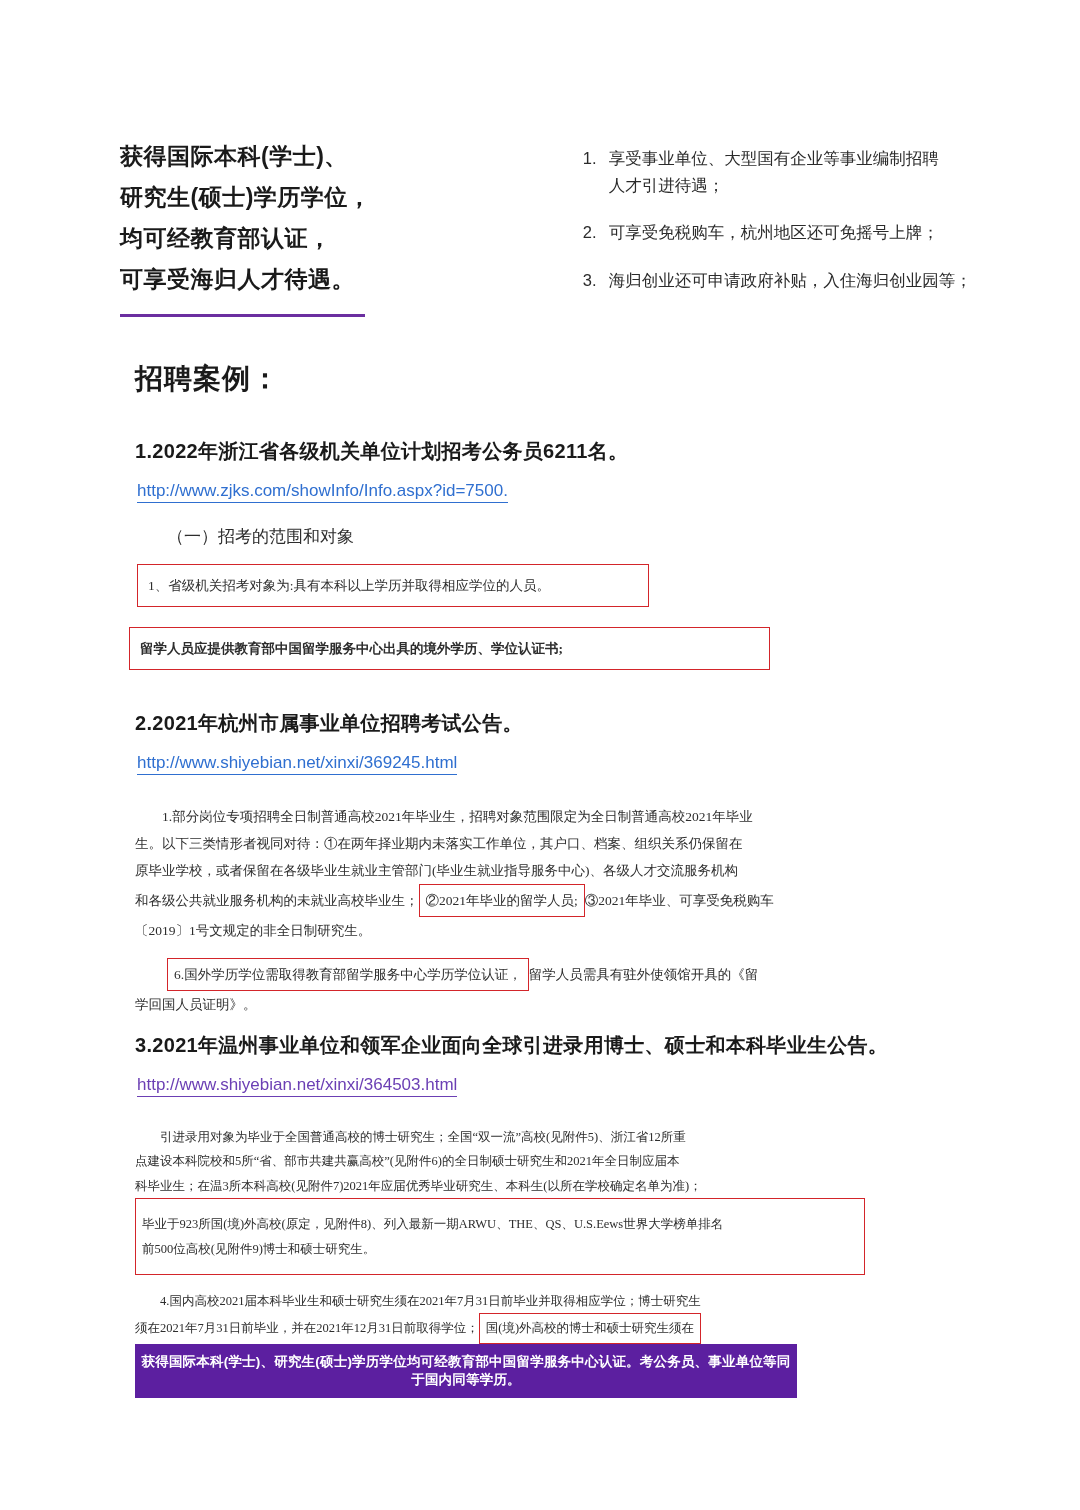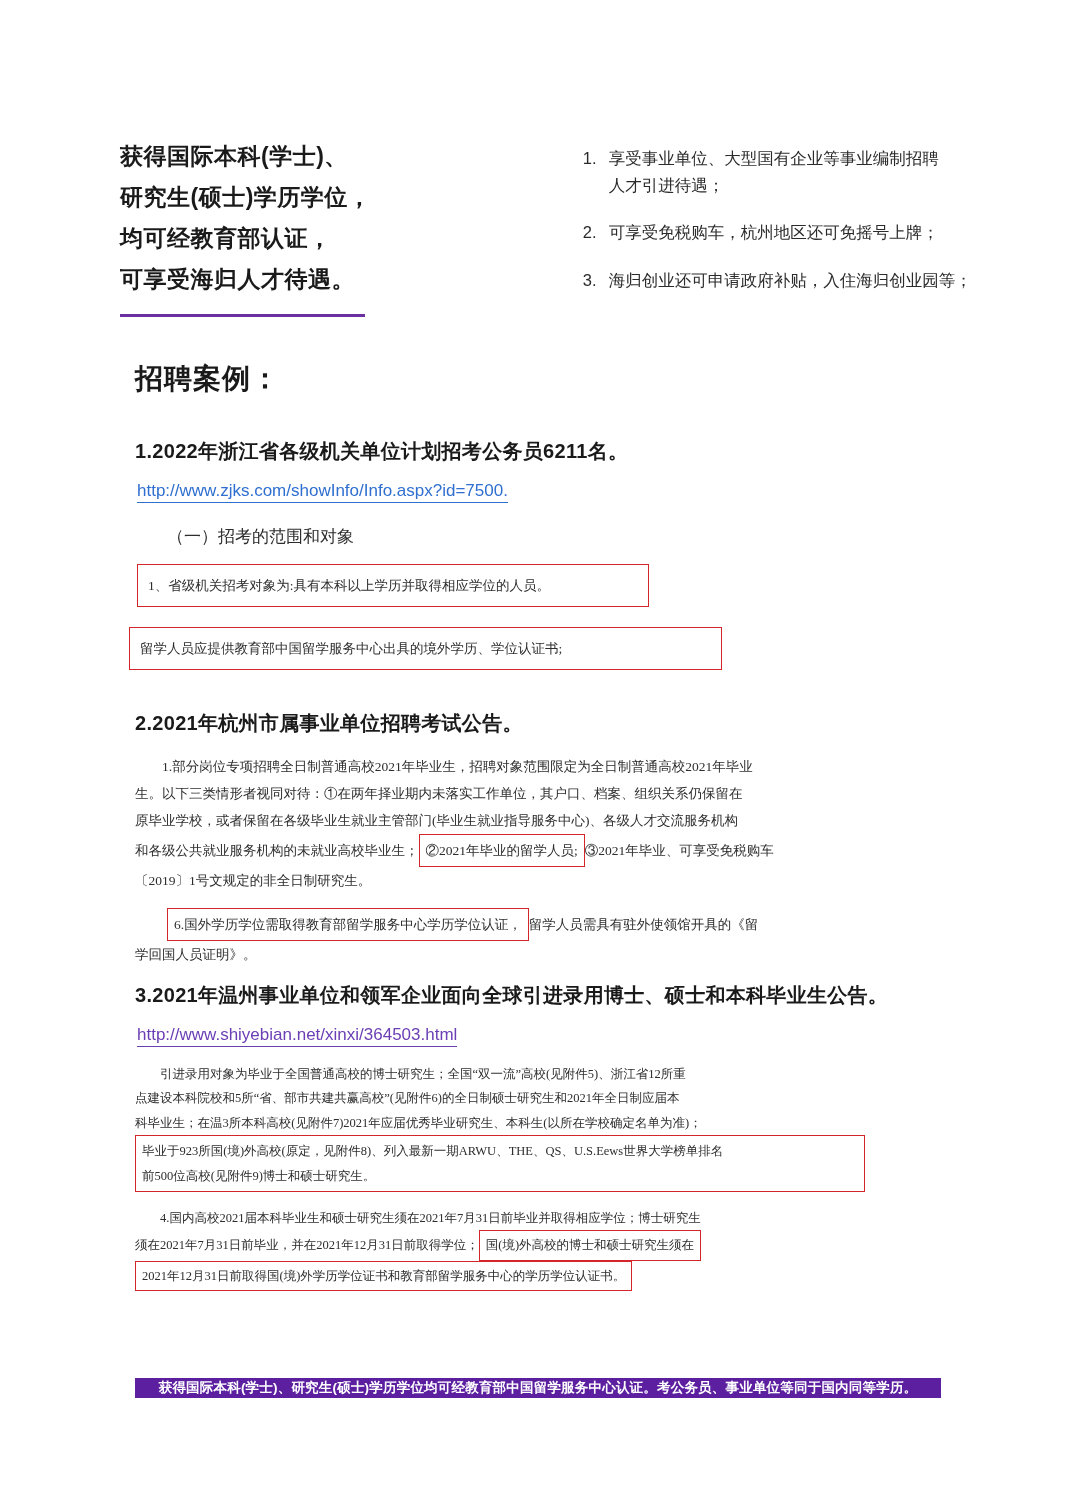--- a/index.html
+++ b/index.html
@@ -104,21 +104,21 @@
     color: #6b3fb4;
     border-bottom-color: #6b3fb4;
   }
 
   
   .excerpt {
     font-family: "Liberation Serif", serif;
     color: #2d2d2d;
     font-size: 13.5px;
     line-height: 2.0;
-    margin-top: 15px;
+    margin-top: 28px;
   }
   .excerpt .indent { text-indent: 2em; }
   .box {
     border: 1.6px solid #d3252a;
     display: inline-block;
     padding: 2px 6px;
     box-sizing: border-box;
   }
   .box-block {
     border: 1.6px solid #d3252a;
@@ -134,35 +134,36 @@
     font-size: 17px;
     color: #2d2d2d;
     margin: 22px 0 16px 32px;
   }
 
   .red-line-1 {
     margin-left: 2px;
     width: 512px;
   }
   .red-line-2 {
-    width: 593px;
+    width: 641px;
+    font-weight: bold;
   }
 
   
   .footer-banner {
     position: absolute;
     left: 135px;
     bottom: 112px;
-    width: 806px;
+    width: 662px;
     background: #5c1fa0;
     color: #ffffff;
     font-size: 13.5px;
     font-weight: bold;
     text-align: center;
-    padding: 1px 6px;
+    padding: 9px 6px;
     box-sizing: border-box;
     letter-spacing: 0.2px;
   }
 </style>
 </head>
 <body>
 
 <div class="page">
 
   <div class="top-wrap">
@@ -208,20 +209,21 @@
         <div class="spacer-20"></div>
         <div class="box-block red-line-2" style="margin-left:-6px;">留学人员应提供教育部中国留学服务中心出具的境外学历、学位认证书;</div>
       </div>
     </div>
 
     <div class="spacer-20"></div>
     <div class="spacer-20"></div>
 
     <div>
       <div class="case-title">2.2021年杭州市属事业单位招聘考试公告。</div>
+      <a class="case-link" href="#">http://www.shiyebian.net/xinxi/369245.html</a>
 
       <div class="excerpt">
         <div class="indent">1.部分岗位专项招聘全日制普通高校2021年毕业生，招聘对象范围限定为全日制普通高校2021年毕业</div>
         <div>生。以下三类情形者视同对待：①在两年择业期内未落实工作单位，其户口、档案、组织关系仍保留在</div>
         <div>原毕业学校，或者保留在各级毕业生就业主管部门(毕业生就业指导服务中心)、各级人才交流服务机构</div>
         <div>
           <span>和各级公共就业服务机构的未就业高校毕业生；</span><span class="box">②2021年毕业的留学人员;</span><span>③2021年毕业、可享受免税购车</span>
         </div>
         <div>〔2019〕1号文规定的非全日制研究生。</div>
 
@@ -237,21 +239,21 @@
     <div class="spacer-14"></div>
 
     <div>
       <div class="case-title">3.2021年温州事业单位和领军企业面向全球引进录用博士、硕士和本科毕业生公告。</div>
       <a class="case-link purple" href="#">http://www.shiyebian.net/xinxi/364503.html</a>
 
       <div class="excerpt" style="font-size:12.5px; line-height:1.95;">
         <div class="indent">引进录用对象为毕业于全国普通高校的博士研究生；全国“双一流”高校(见附件5)、浙江省12所重</div>
         <div>点建设本科院校和5所“省、部市共建共赢高校”(见附件6)的全日制硕士研究生和2021年全日制应届本</div>
         <div>科毕业生；在温3所本科高校(见附件7)2021年应届优秀毕业研究生、本科生(以所在学校确定名单为准)；</div>
-        <div class="box-block" style="width:730px; padding:3px 6px;">
+        <div class="box-block" style="width:730px; padding:13px 6px;">
           <div>毕业于923所国(境)外高校(原定，见附件8)、列入最新一期ARWU、THE、QS、U.S.Eews世界大学榜单排名</div>
           <div>前500位高校(见附件9)博士和硕士研究生。</div>
         </div>
 
         <div class="spacer-14"></div>
 
         <div class="indent">4.国内高校2021届本科毕业生和硕士研究生须在2021年7月31日前毕业并取得相应学位；博士研究生</div>
         <div>
           <span>须在2021年7月31日前毕业，并在2021年12月31日前取得学位；</span><span class="box">国(境)外高校的博士和硕士研究生须在</span>
         </div>

